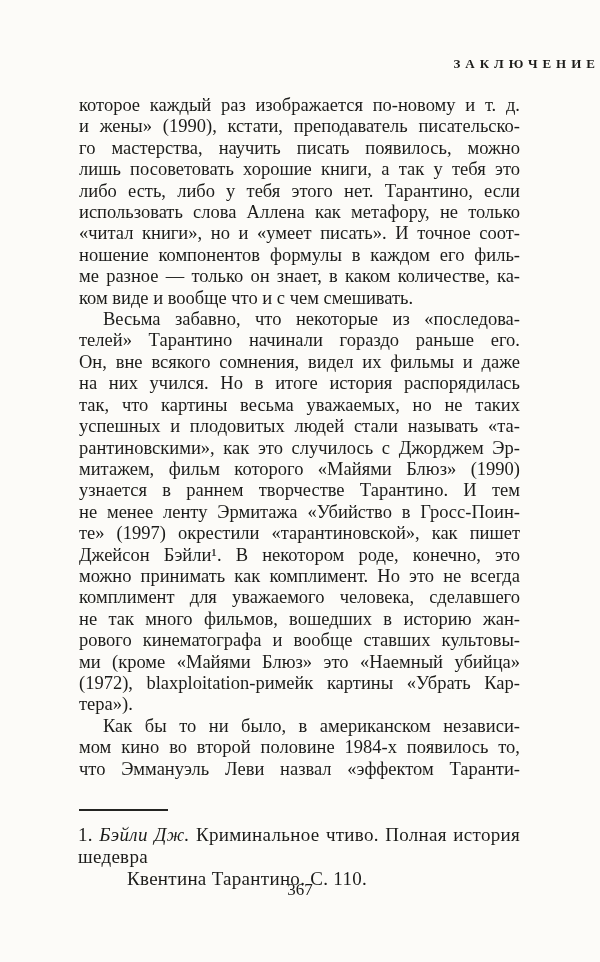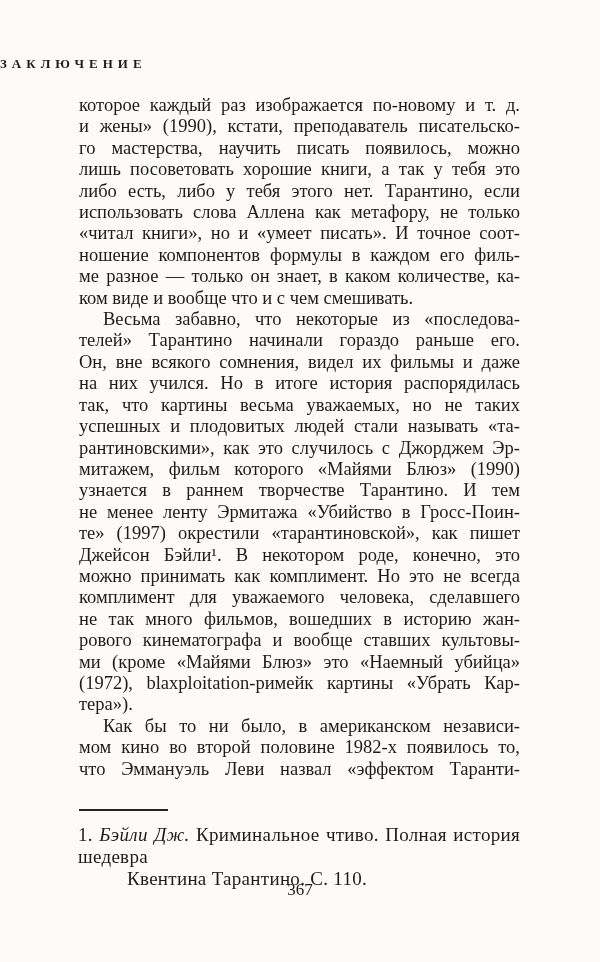--- a/index.html
+++ b/index.html
@@ -10,21 +10,21 @@
     background: #fcfbf8;
     color: #1c1c1a;
     font-family: "Liberation Serif", "DejaVu Serif", serif;
     overflow: hidden;
   }
   .running-head {
     position: absolute;
     top: 56px;
     left: 0;
     width: 100%;
-    text-align: left;
+    text-align: right;
     font-size: 13px;
     font-weight: bold;
     letter-spacing: 5px;
   }
   .text-block {
     position: absolute;
     top: 95px;
     left: 79px;
     width: 441px;
     font-size: 18.5px;
@@ -116,21 +116,21 @@
       <div class="line">комплимент для уважаемого человека, сделавшего</div>
       <div class="line">не так много фильмов, вошедших в историю жан-</div>
       <div class="line">рового кинематографа и вообще ставших культовы-</div>
       <div class="line">ми (кроме «Майями Блюз» это «Наемный убийца»</div>
       <div class="line">(1972), blaxploitation-римейк картины «Убрать Кар-</div>
       <div class="line end">тера»).</div>
     </div>
 
     <div>
       <div class="line indent">Как бы то ни было, в американском независи-</div>
-      <div class="line">мом кино во второй половине 1982-х появилось то,</div>
+      <div class="line">мом кино во второй половине 1984-х появилось то,</div>
       <div class="line">что Эммануэль Леви назвал «эффектом Таранти-</div>
     </div>
 
   </div>
 
   <div class="footnote-rule"></div>
 
   <div class="footnote">
     <div class="fn-line1"><span>1.</span> <span class="italic">Бэйли Дж.</span> <span>Криминальное чтиво. Полная история шедевра</span></div>
     <div class="fn-line2">Квентина Тарантино. С. 110.</div>

